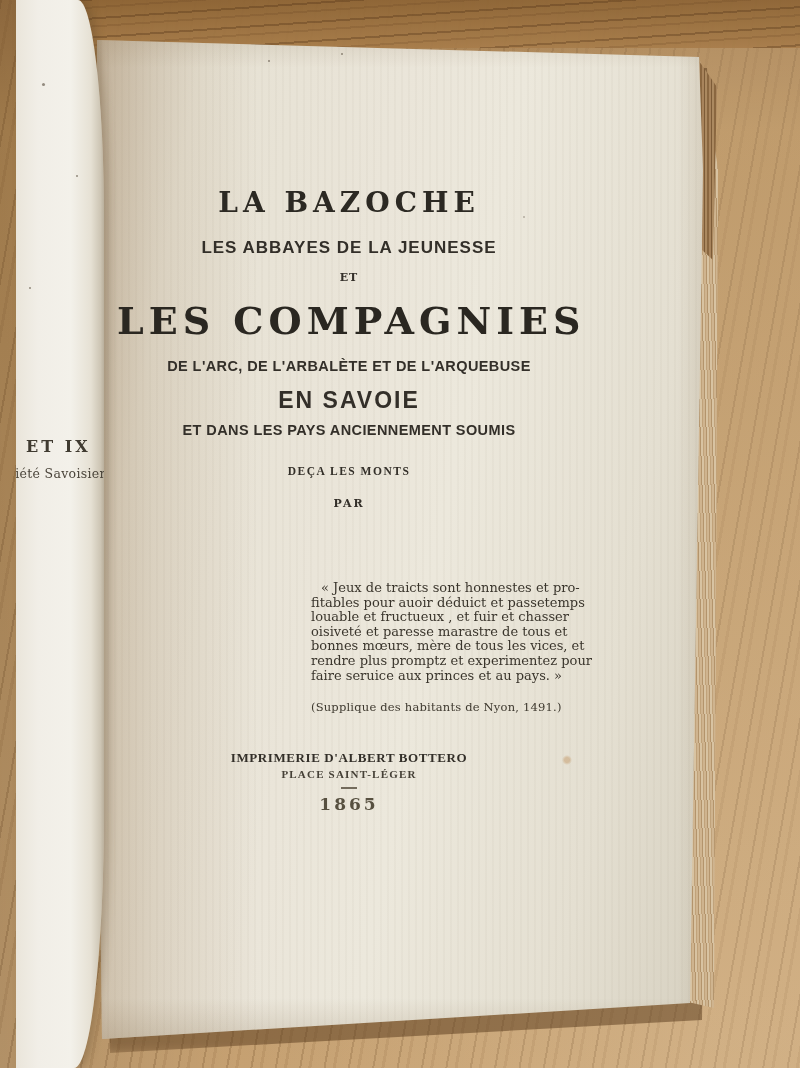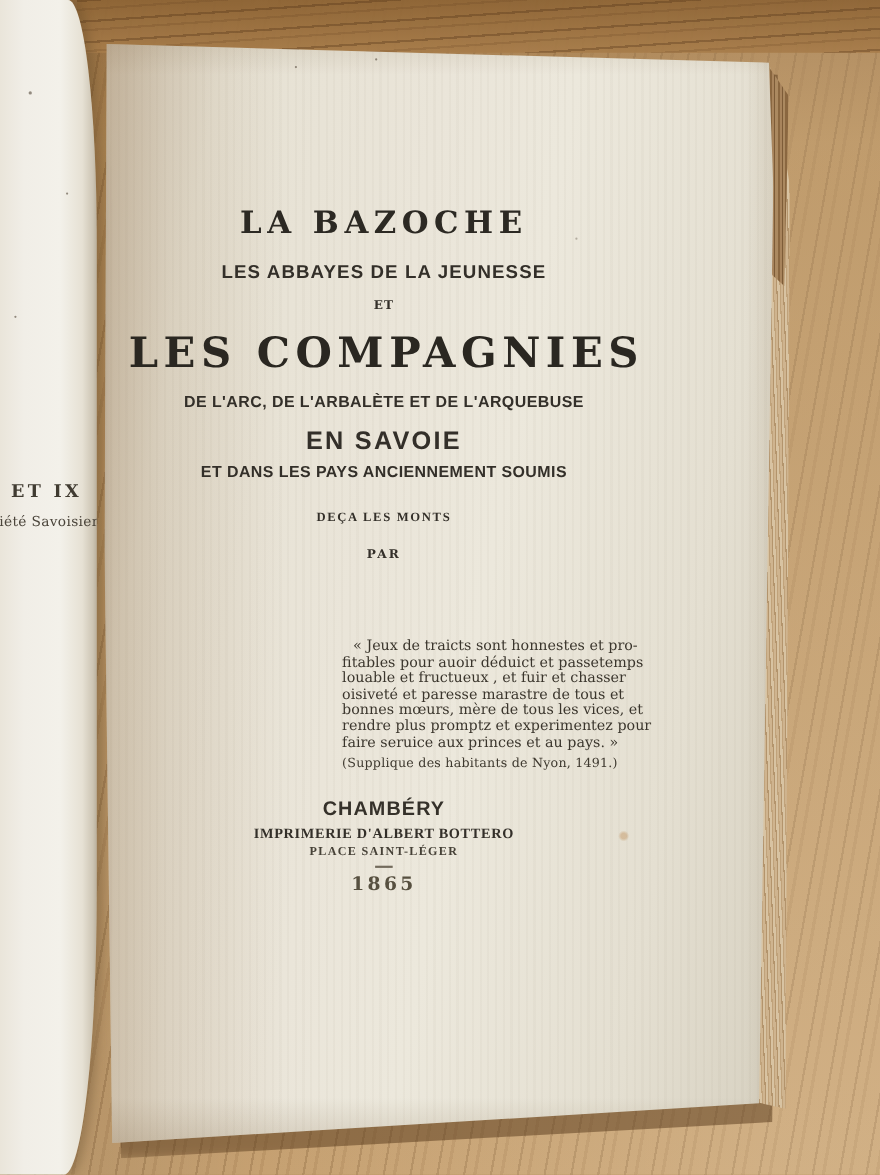--- a/index.html
+++ b/index.html
@@ -84,36 +84,36 @@
   .par          { top:463px; font:bold 11px "DejaVu Serif", serif; letter-spacing:2px; }
   .author       { top:477px; font:bold 19px "DejaVu Serif", serif; letter-spacing:2.5px; color:#2e2b25; }
 
   .epigraph {
     position:absolute; left:194px; top:547px; width:228px;
     font:13px/14.6px "DejaVu Serif", serif; text-align:left; color:#3a352c;
   }
   .epigraph .q-line { white-space:nowrap; }
   .epigraph .q-line:first-child { text-indent:10px; }
   .epigraph .attribution {
-    margin-top:3px; text-align:center; white-space:nowrap;
+    margin-top:17px; text-align:center; white-space:nowrap;
     font-size:11.5px; letter-spacing:0.2px; color:#3e392f;
   }
 
   .city    { top:691px; font:bold 18px "Liberation Sans", sans-serif; letter-spacing:1px; color:#35312a; }
   .printer { top:716px; font:bold 13px "Liberation Serif", serif; letter-spacing:0.6px; }
   .address { top:734px; font:bold 11px "Liberation Serif", serif; letter-spacing:1.2px; color:#464137; }
   .imprint-rule {
     position:absolute; left:50%; top:753px; width:16px; height:2px;
     transform:translateX(-50%); background:#736b5c;
   }
   .year { top:760px; font:bold 17px "DejaVu Serif", serif; letter-spacing:3px; color:#575040; }
 
   
   .left-page {
-    position:absolute; left:0; top:0; width:88px; height:1068px; z-index:7; overflow:hidden;
+    position:absolute; left:16px; top:0; width:88px; height:1068px; z-index:7; overflow:hidden;
     border-radius: 0 26px 30px 0 / 0 220px 260px 0;
     background: linear-gradient(90deg,
       #eae5da 0, #f1eee7 25%, #f3f1ea 62%, #e6e1d4 85%, #cdc5b4 96%, #b9af9c 100%);
     box-shadow: 5px 0 9px rgba(90,65,35,.30);
     color:#403b31;
   }
   .frag-etix { position:absolute; top:437px; left:10px; font:bold 16px "DejaVu Serif", serif; letter-spacing:3px; white-space:nowrap; }
   .frag-soc  { position:absolute; top:466px; left:-8px; font:12.5px "DejaVu Serif", serif; letter-spacing:0.3px; white-space:nowrap; color:#4a443a; }
 
   .speck { position:absolute; width:3px; height:3px; border-radius:50%; background:#5f5546; opacity:.65; }
@@ -148,21 +148,20 @@
       <div class="q-line">« Jeux de traicts sont honnestes et pro-</div>
       <div class="q-line">fitables pour auoir déduict et passetemps</div>
       <div class="q-line">louable et fructueux , et fuir et chasser</div>
       <div class="q-line">oisiveté et paresse marastre de tous et</div>
       <div class="q-line">bonnes mœurs, mère de tous les vices, et</div>
       <div class="q-line">rendre plus promptz et experimentez pour</div>
       <div class="q-line">faire seruice aux princes et au pays. »</div>
       <div class="attribution">(Supplique des habitants de Nyon, 1491.)</div>
     </div>
 
-    <div class="line city">CHAMBÉRY</div>
     <div class="line printer">IMPRIMERIE D'ALBERT BOTTERO</div>
     <div class="line address">PLACE SAINT-LÉGER</div>
     <div class="imprint-rule"></div>
     <div class="line year">1865</div>
   </div>
   <div class="speck s4"></div>
   <div class="speck s5"></div>
   <div class="speck s6"></div>
 </div>
 

